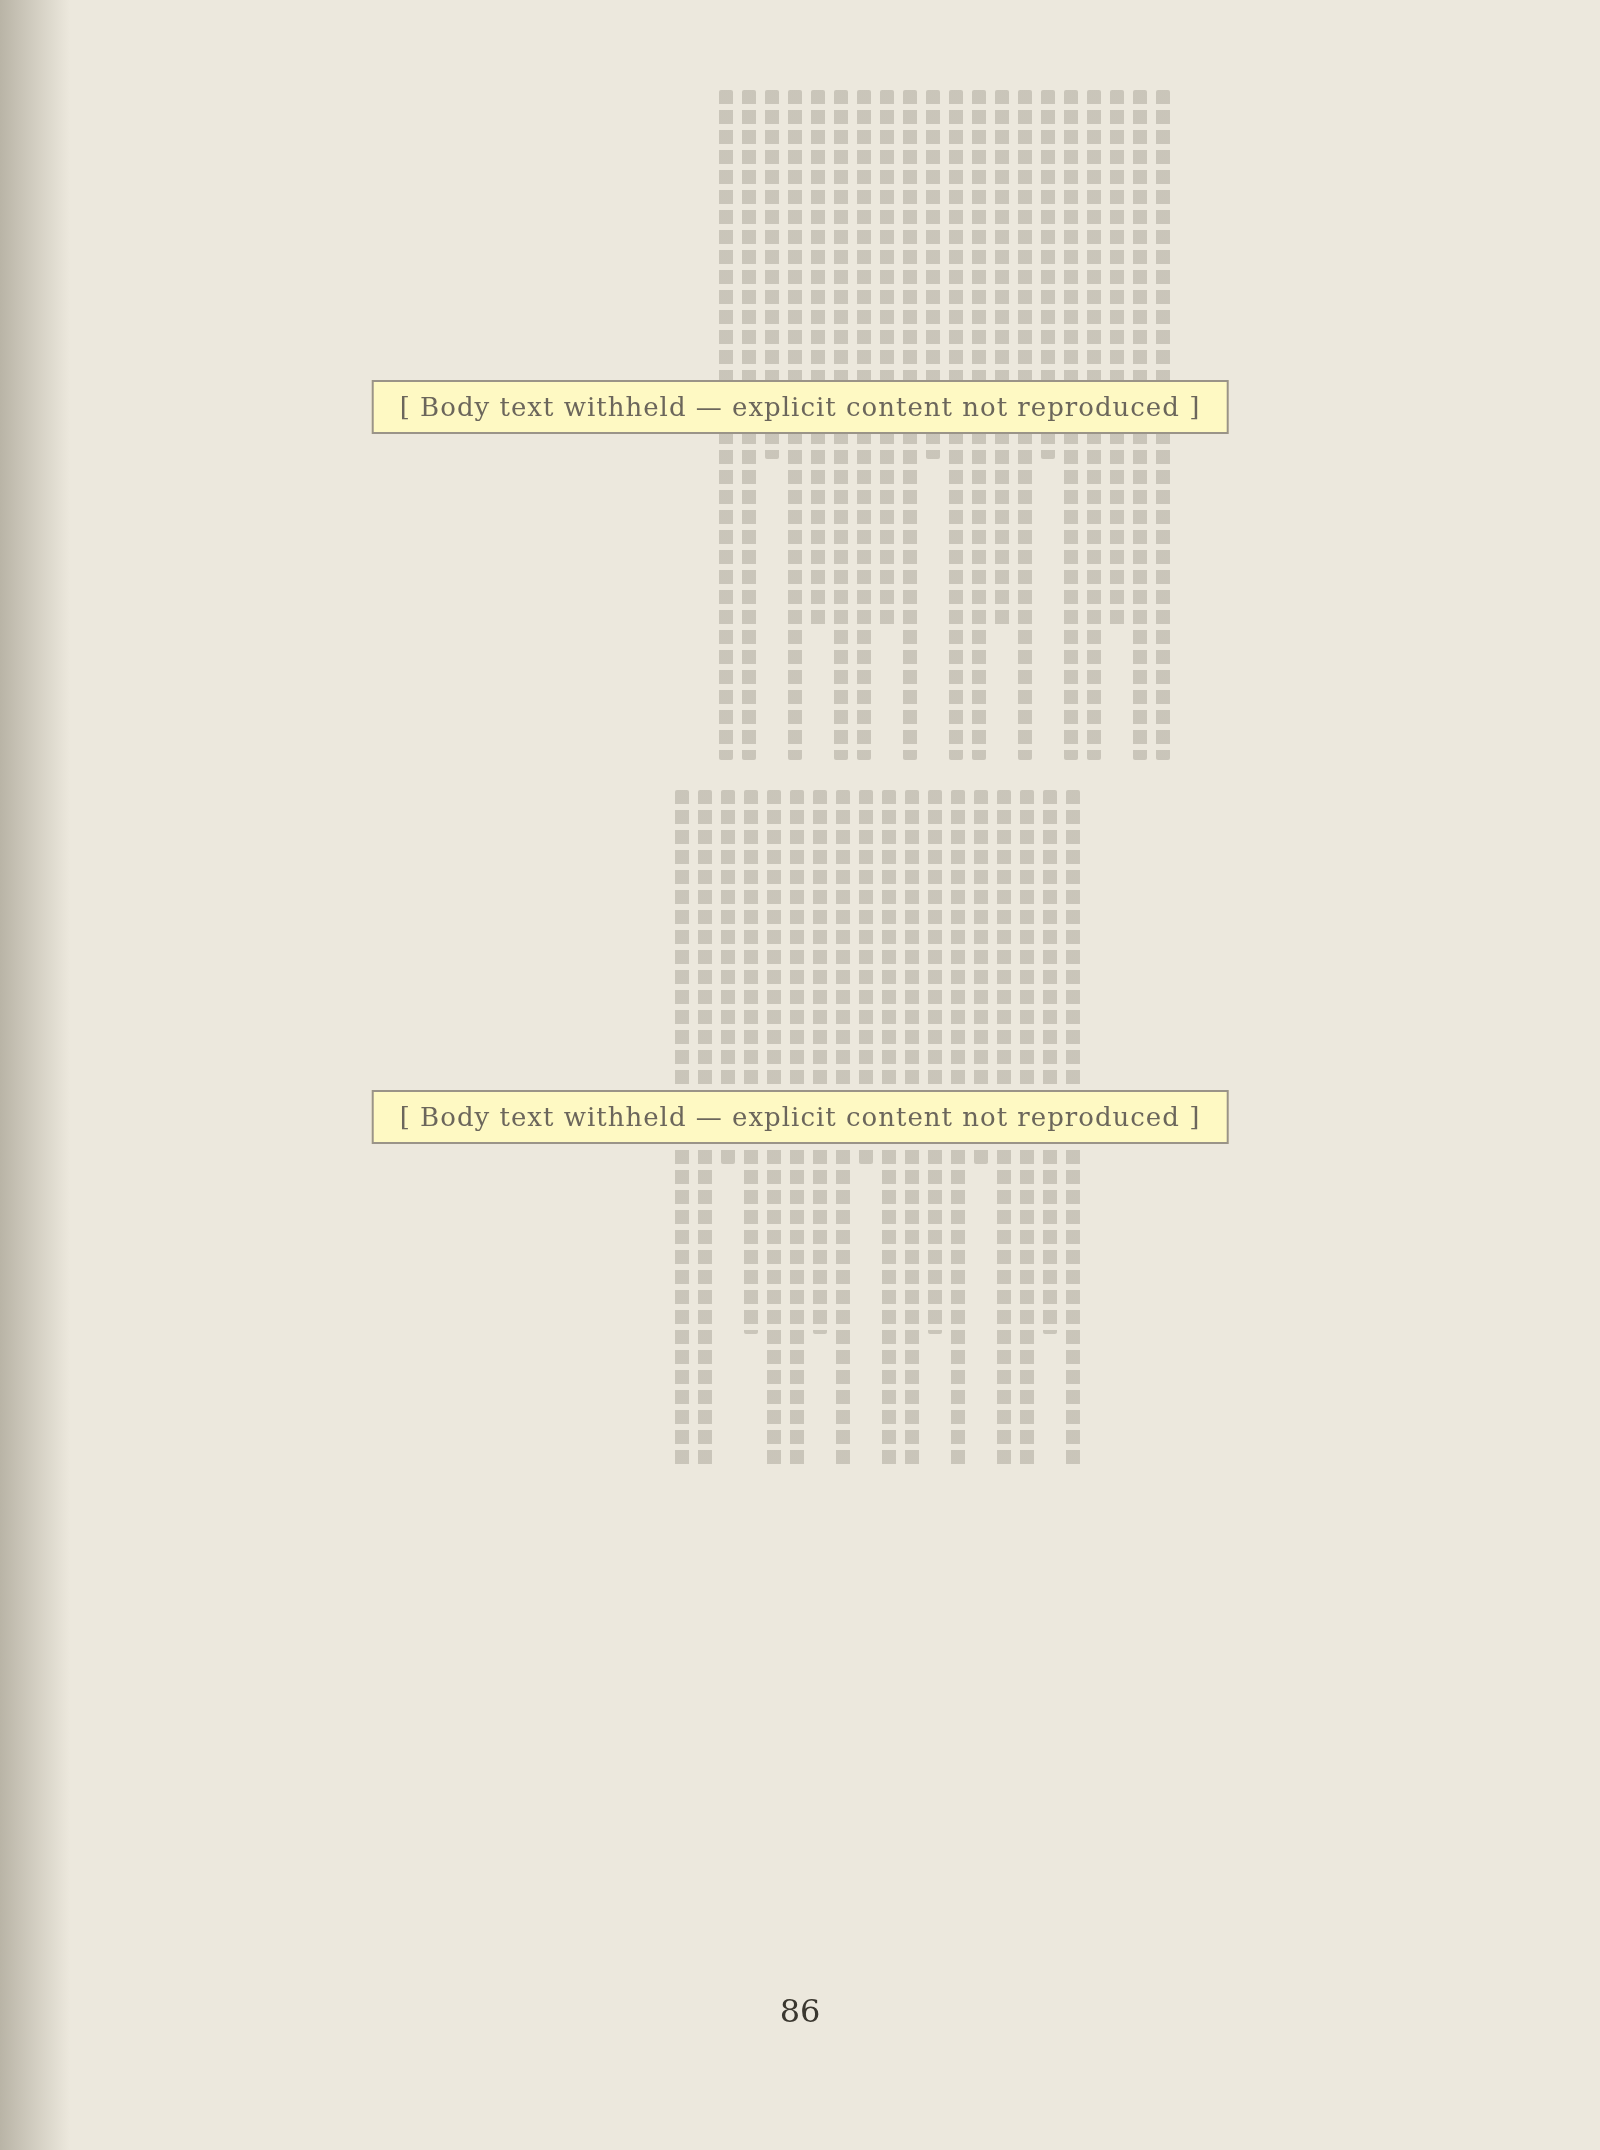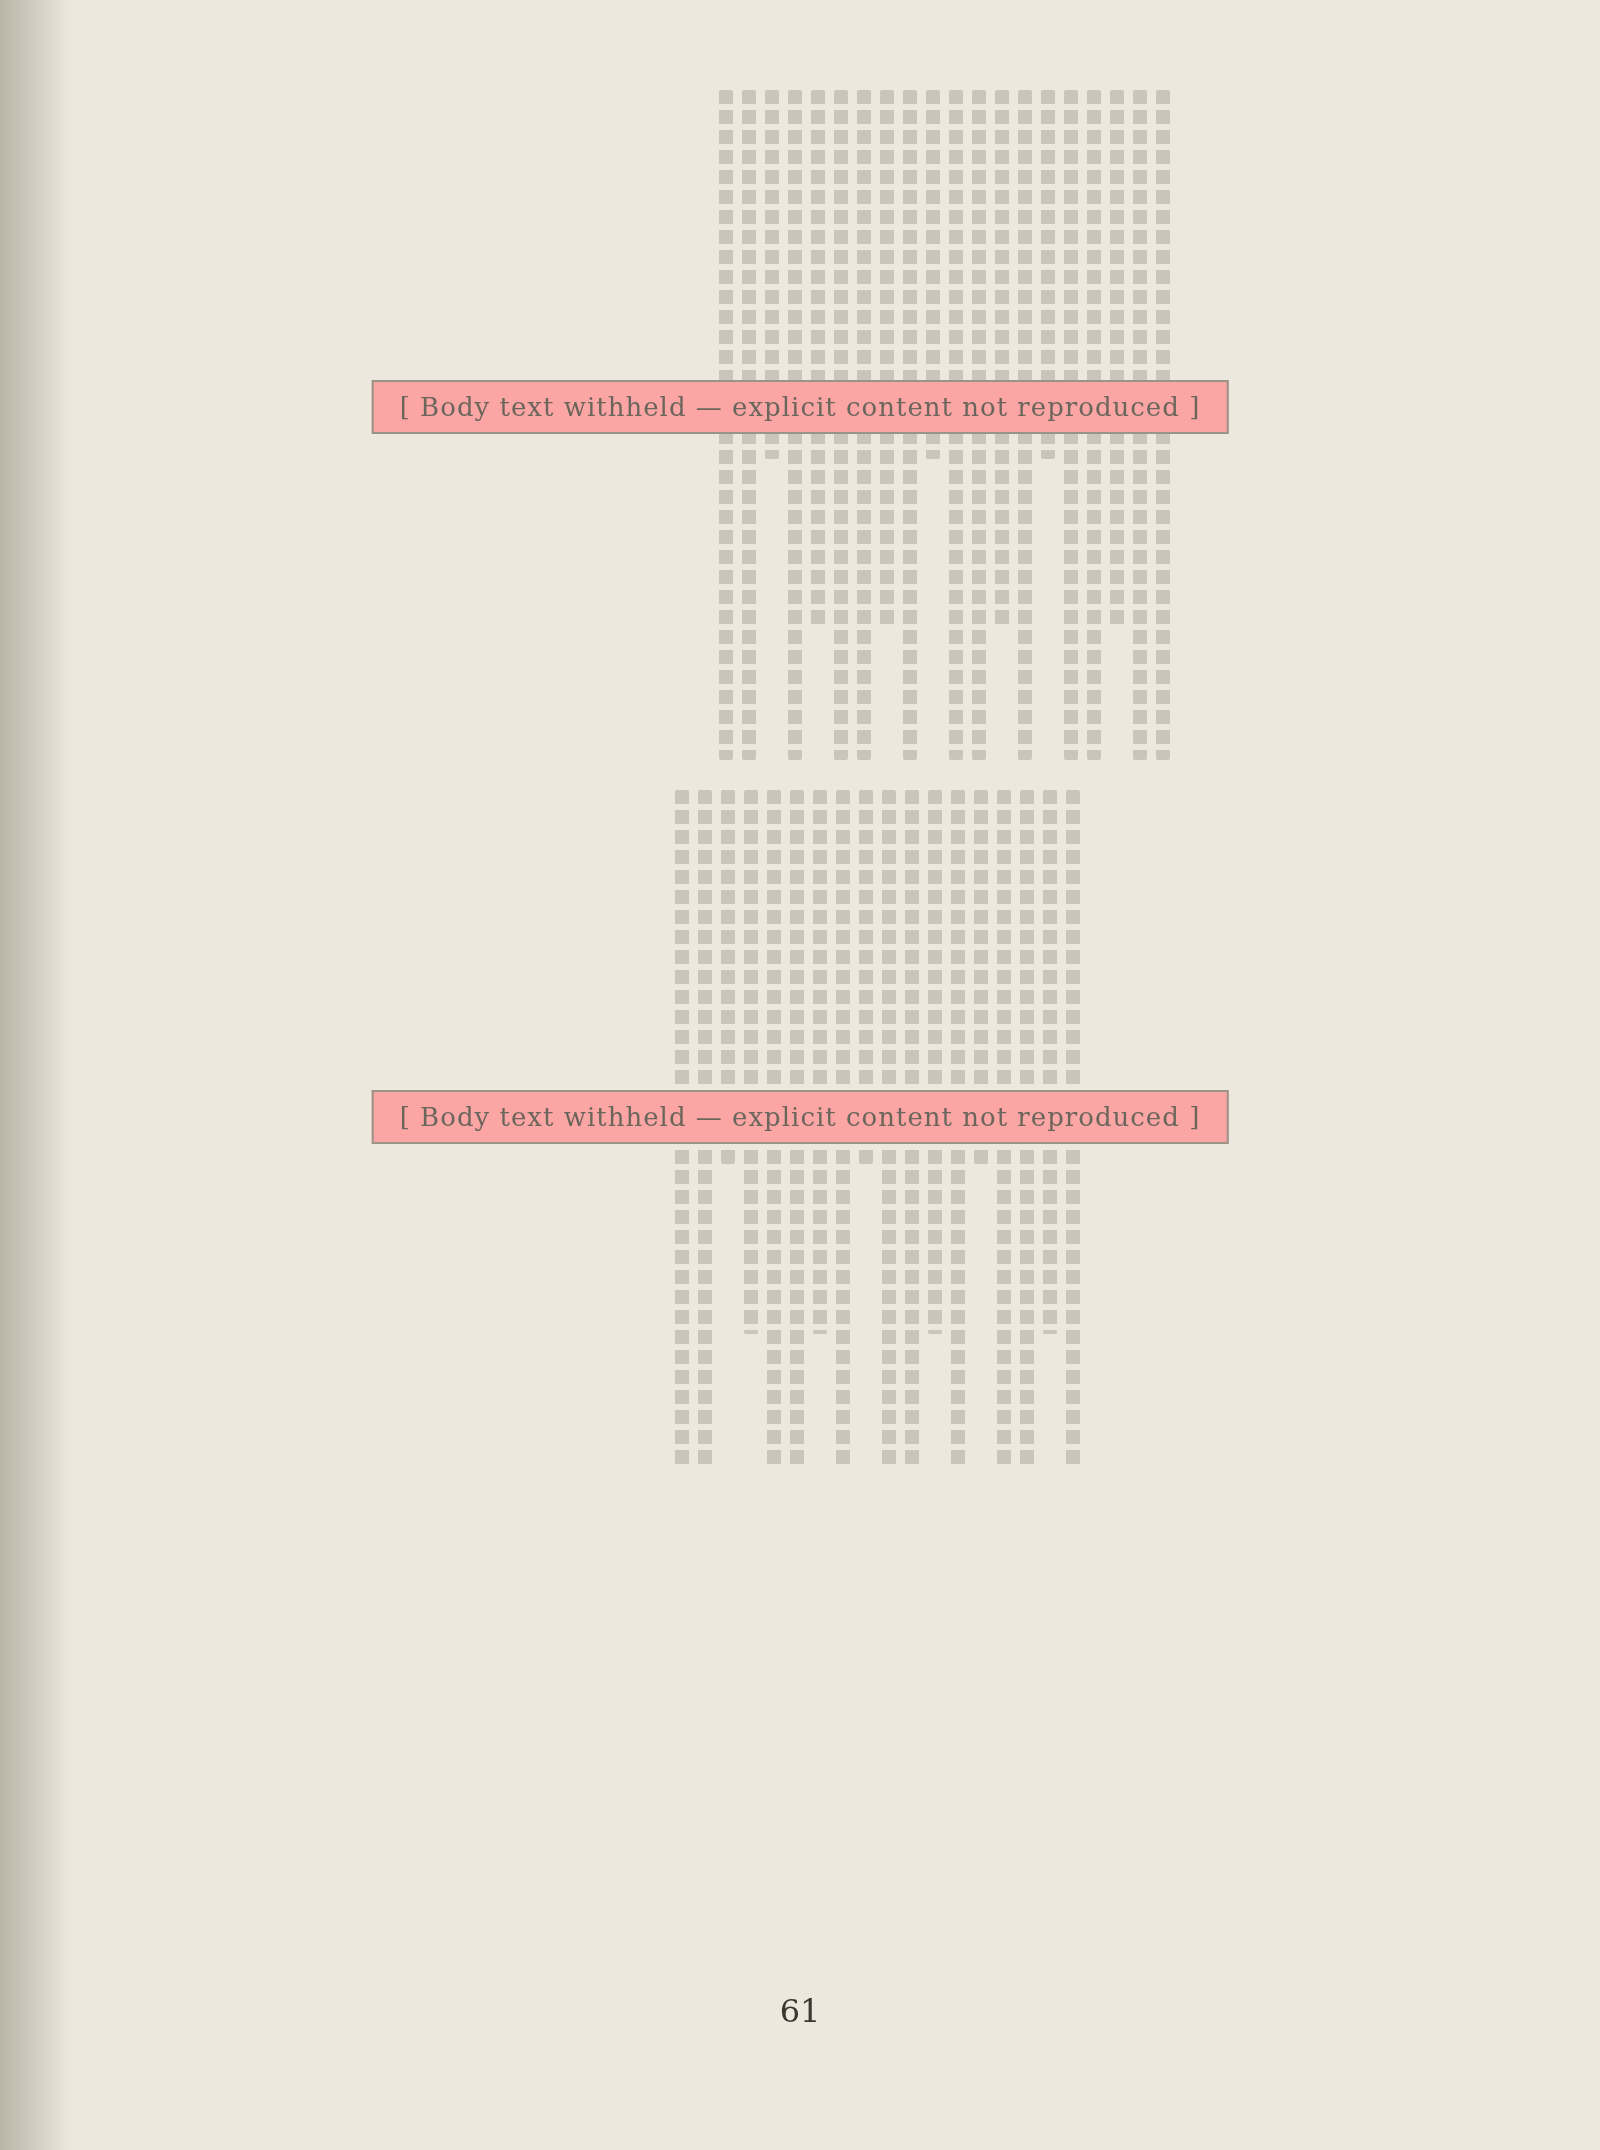--- a/index.html
+++ b/index.html
@@ -44,21 +44,21 @@
   .col.short  { height: 55%; }
   .col.medium { height: 80%; }
   .col.full   { height: 100%; }
   .redaction-banner {
     position: absolute;
     left: 50%;
     transform: translateX(-50%);
     padding: 10px 26px;
     border: 2px solid #9a9488;
     color: #6b665b;
-    background: #fca5a5;
+    background: #fef9c3;
     font-size: 26px;
     letter-spacing: 1px;
     white-space: nowrap;
   }
   .banner-top    { top: 380px; }
   .banner-bottom { top: 1090px; }
   .page-number {
     position: absolute;
     left: 50%;
     bottom: 120px;
@@ -112,14 +112,14 @@
     <div class="col medium"></div>
     <div class="col full"></div>
     <div class="col full"></div>
     <div class="col medium"></div>
     <div class="col short"></div>
     <div class="col full"></div>
     <div class="col full"></div>
   </div>
   <div class="redaction-banner banner-bottom">[ Body text withheld — explicit content not reproduced ]</div>
 
-  <div class="page-number">61</div>
+  <div class="page-number">86</div>
 </div>
 
 </body></html>

